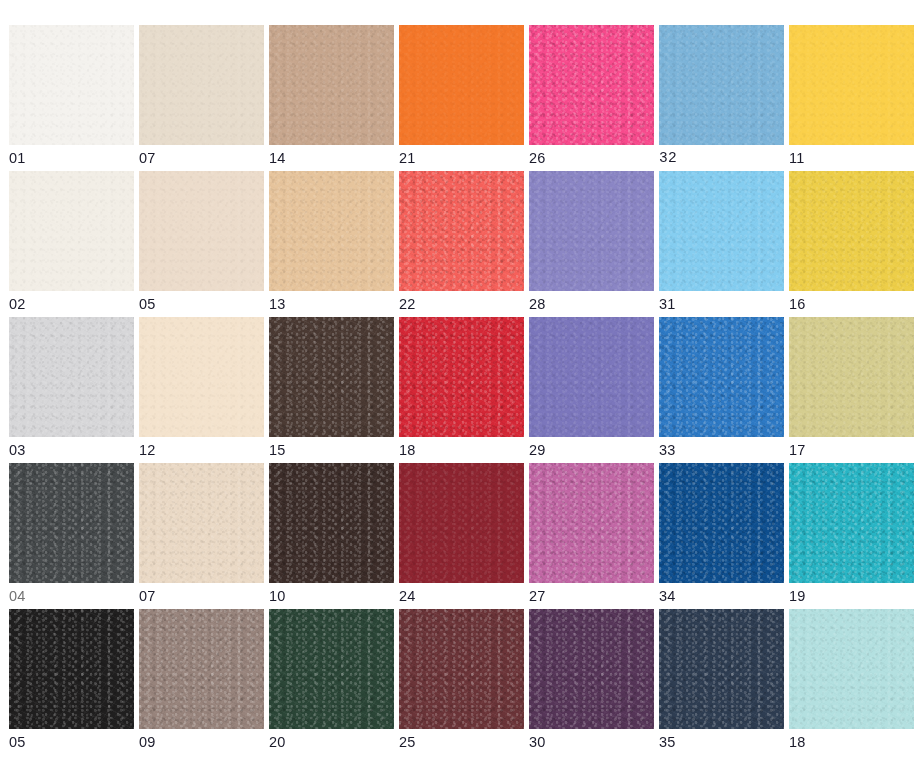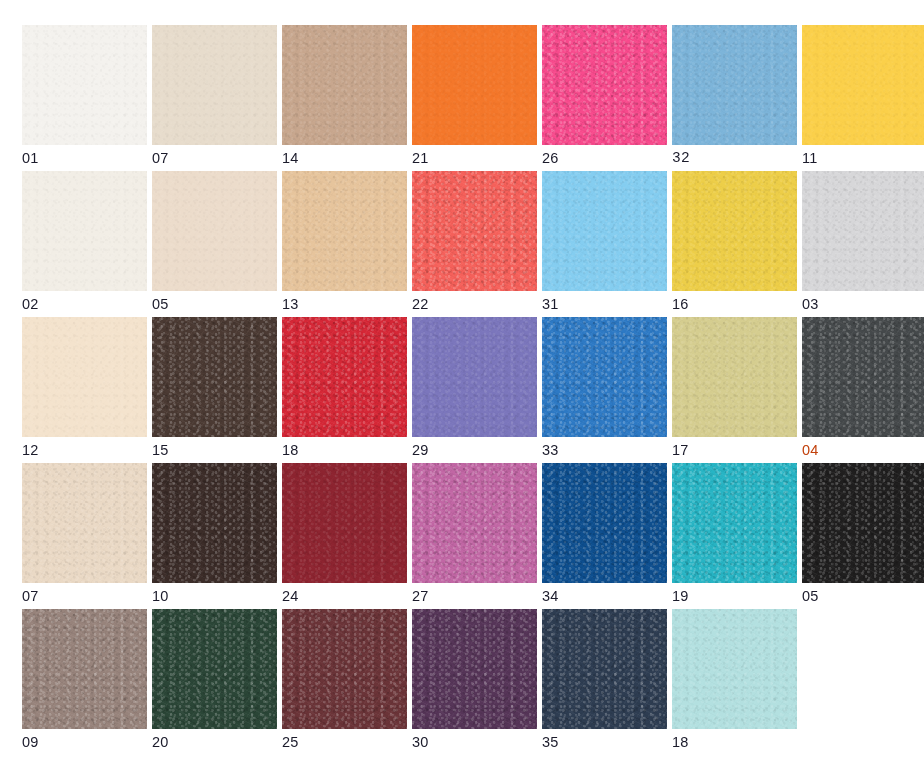--- a/index.html
+++ b/index.html
@@ -14,21 +14,21 @@
     font-family: "Liberation Sans", "DejaVu Sans", sans-serif;
     overflow: hidden;
   }
 
   #swatch-grid {
     position: relative;
     width: 924px;
     height: 728px;
     background: #ffffff;
     box-sizing: border-box;
-    padding: 25px 0 0 22px;
+    padding: 25px 0 0 9px;
     display: grid;
     grid-template-columns: repeat(7, 130px);
     grid-template-rows: repeat(5, 146px);
     column-gap: 0px;
     row-gap: 0px;
     align-content: start;
   }
 
   .swatch-cell {
     position: relative;
@@ -182,20 +182,27 @@
       <div class="swatch-label" style="color: rgb(27, 27, 43);">13</div>
     </div>
     <div class="swatch-cell">
       <div class="swatch-chip finish-grain" style="background-color: rgb(245, 96, 90);">
         <div class="grain"></div>
         <div class="grain2"></div>
       </div>
       <div class="swatch-label" style="color: rgb(27, 27, 43);">22</div>
     </div>
     <div class="swatch-cell">
+      <div class="swatch-chip finish-soft" style="background-color: rgb(138, 133, 196);">
+        <div class="grain"></div>
+        <div class="grain2"></div>
+      </div>
+      <div class="swatch-label" style="color: rgb(27, 27, 43);">28</div>
+    </div>
+    <div class="swatch-cell">
       <div class="swatch-chip finish-soft" style="background-color: rgb(132, 205, 240);">
         <div class="grain"></div>
         <div class="grain2"></div>
       </div>
       <div class="swatch-label" style="color: rgb(27, 27, 43);">31</div>
     </div>
     <div class="swatch-cell">
       <div class="swatch-chip finish-soft" style="background-color: rgb(237, 206, 72);">
         <div class="grain"></div>
         <div class="grain2"></div>
@@ -249,21 +256,21 @@
         <div class="grain"></div>
         <div class="grain2"></div>
       </div>
       <div class="swatch-label" style="color: rgb(27, 27, 43);">17</div>
     </div>
     <div class="swatch-cell">
       <div class="swatch-chip finish-grain" style="background-color: rgb(69, 73, 75);">
         <div class="grain"></div>
         <div class="grain2"></div>
       </div>
-      <div class="swatch-label" style="color: #c2410c;">04</div>
+      <div class="swatch-label" style="color: #737373;">04</div>
     </div>
     <div class="swatch-cell">
       <div class="swatch-chip finish-soft" style="background-color: rgb(234, 217, 197);">
         <div class="grain"></div>
         <div class="grain2"></div>
       </div>
       <div class="swatch-label" style="color: rgb(27, 27, 43);">07</div>
     </div>
     <div class="swatch-cell">
       <div class="swatch-chip finish-grain" style="background-color: rgb(60, 45, 41);">

